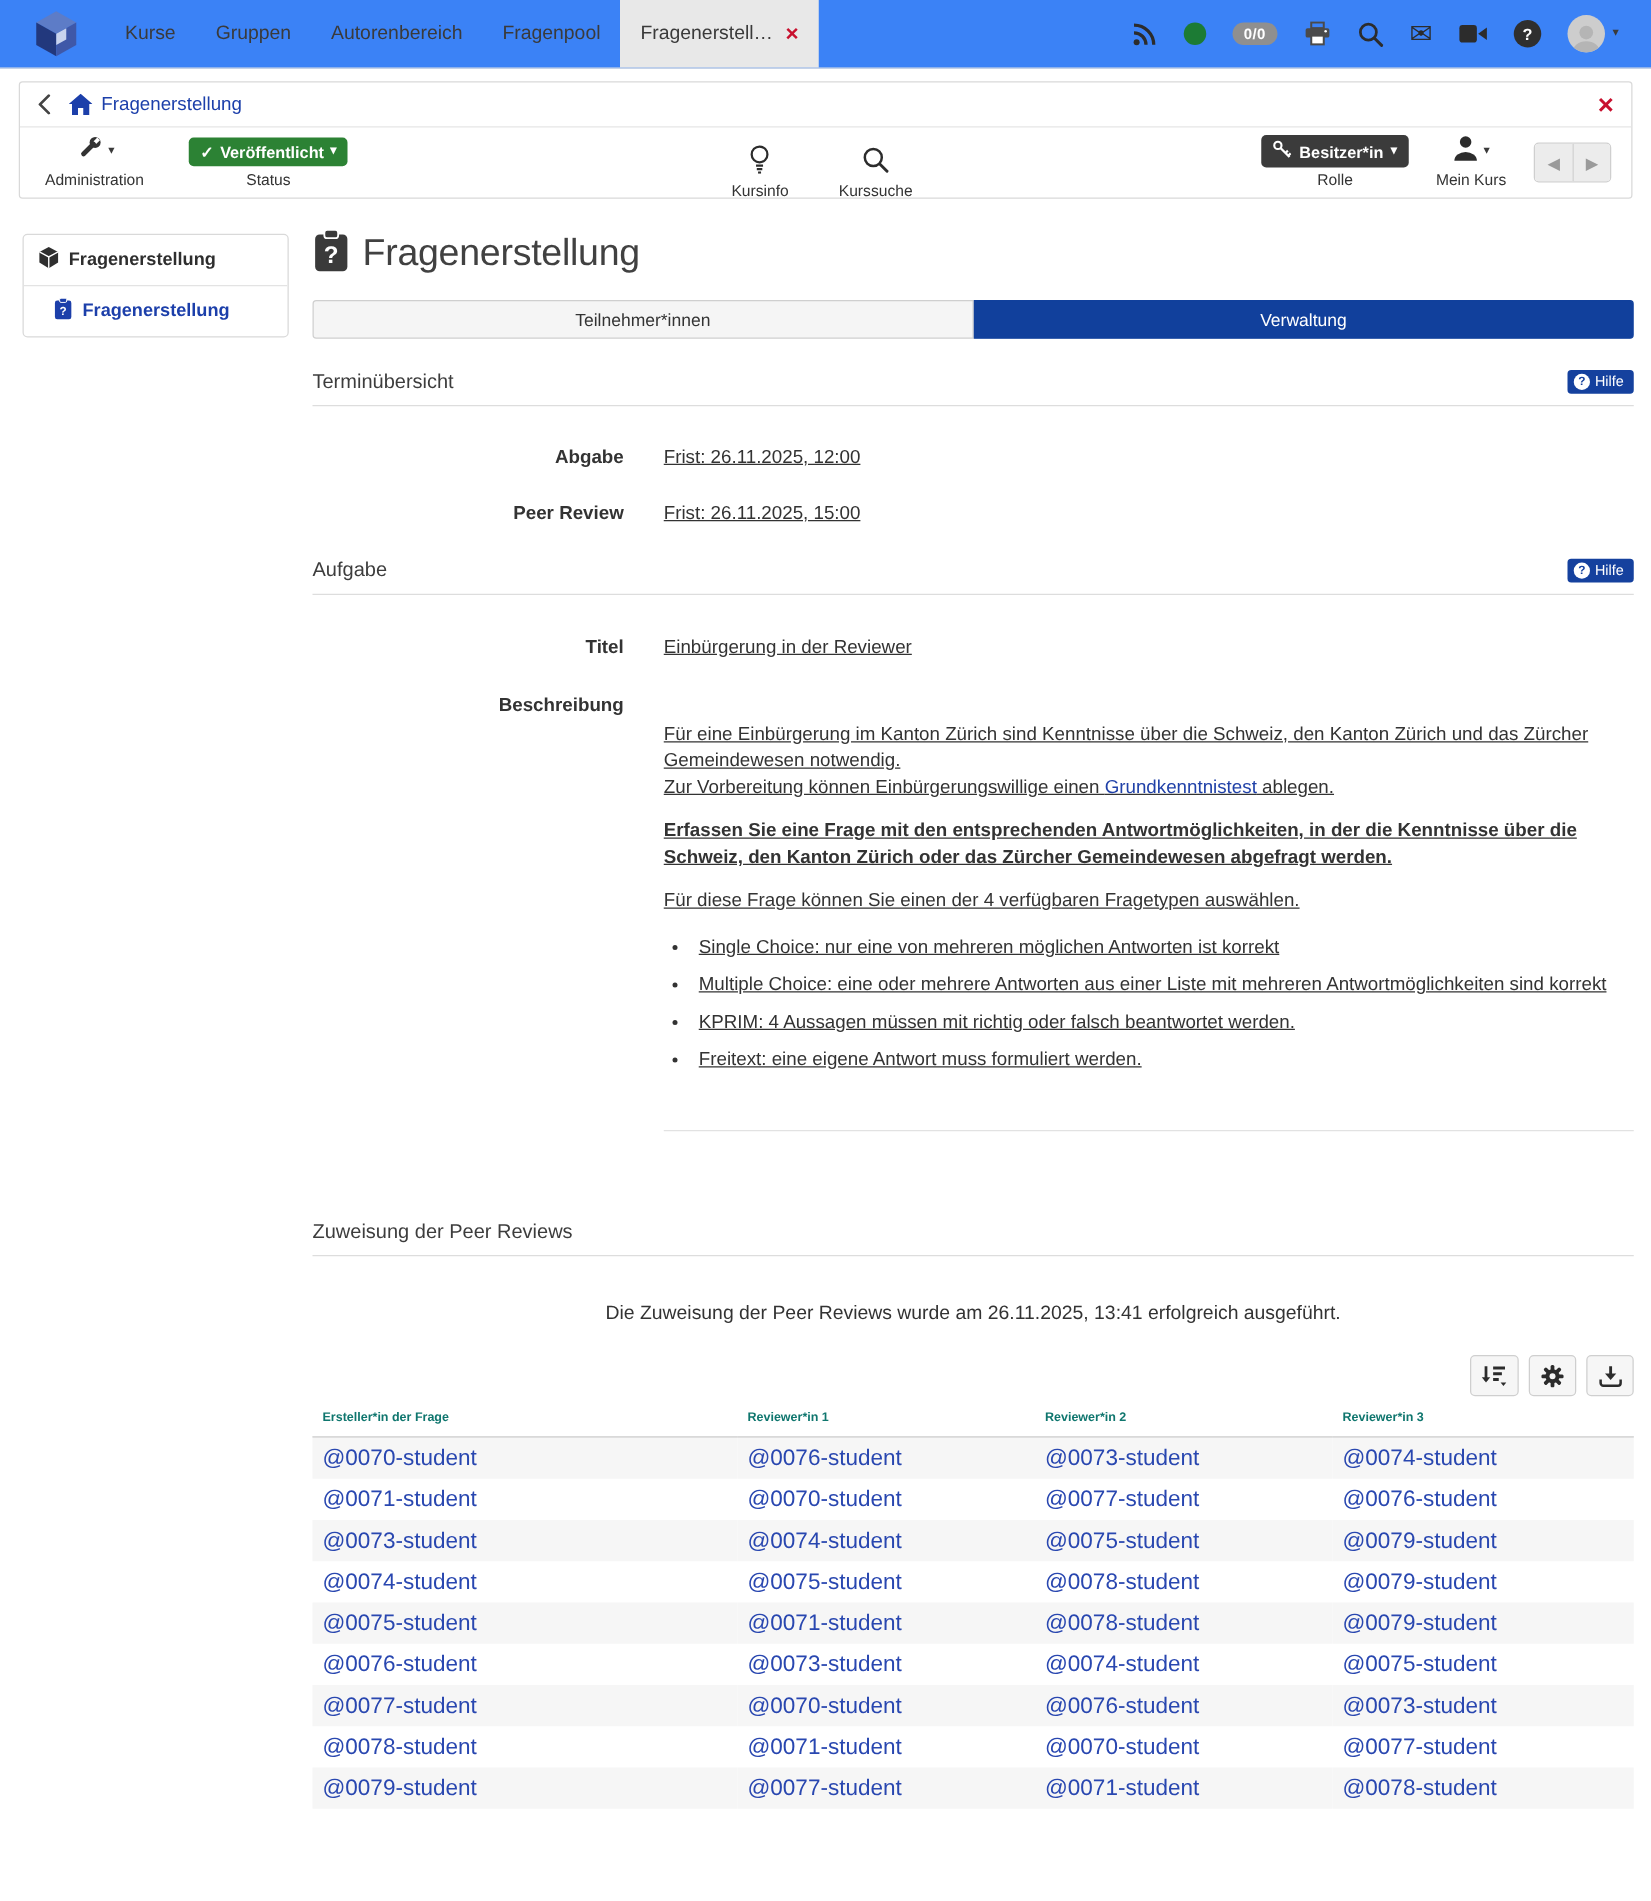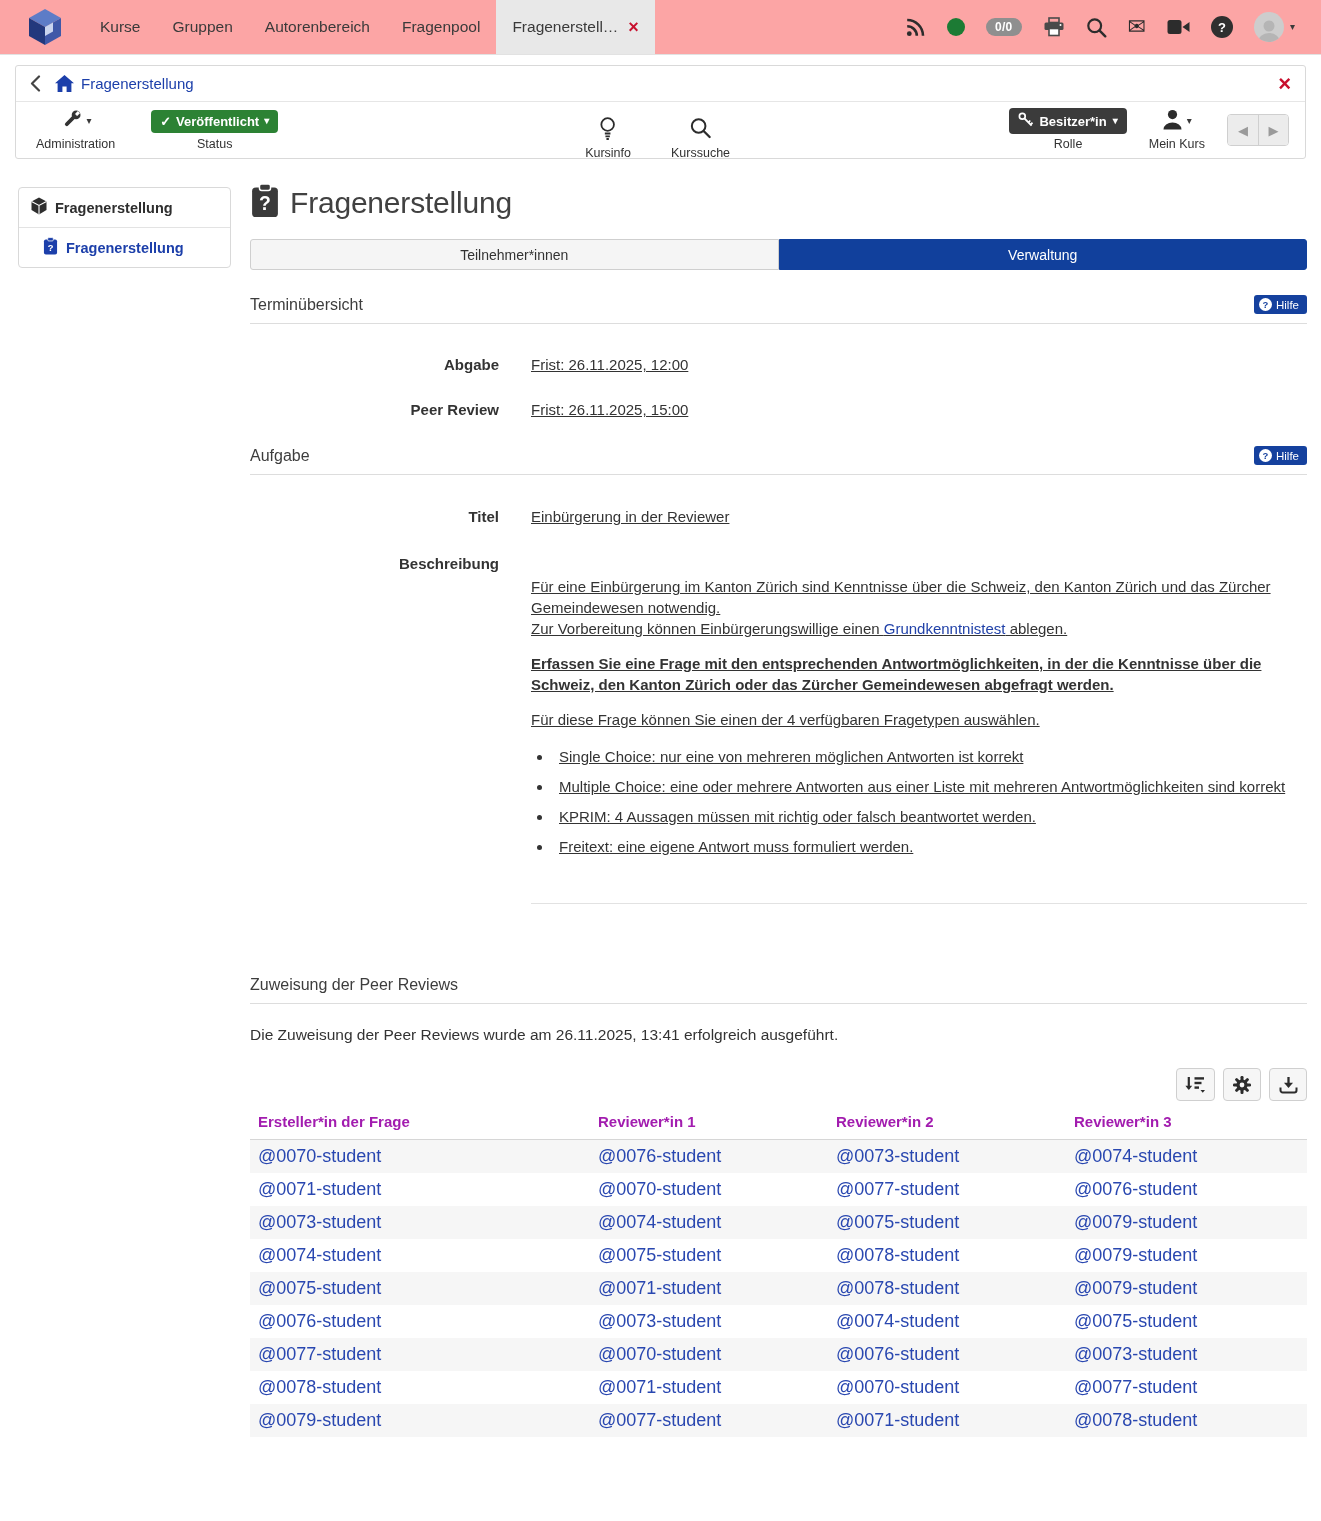--- a/index.html
+++ b/index.html
@@ -7,21 +7,21 @@
   body {
     width:1321px; min-height:1521px;
     font-family:"Liberation Sans", sans-serif;
     color:#333; font-size:15.5px;
     position:relative;
   }
   a { text-decoration:none; }
 
   
   .topnav {
-    height:55px; background:#fca5a5; border-bottom:1px solid #e2e2e2;
+    height:55px; background:#3b82f6; border-bottom:1px solid #e2e2e2;
     display:flex; align-items:stretch;
   }
   .topnav .logo { display:flex; align-items:center; padding:0 22px 0 28px; }
   .nav-tab {
     display:flex; align-items:center; padding:0 16px;
     font-size:15.5px; color:#3a3a3a; cursor:pointer;
   }
   .nav-tab.active { background:#e8e8e8; }
   .nav-tab .tab-close { color:#c8102e; font-weight:700; font-size:18px; margin-left:10px; line-height:1; }
   .nav-right { margin-left:auto; display:flex; align-items:center; gap:21px; padding-right:26px; }
@@ -111,31 +111,31 @@
   .desc-block p { margin-bottom:14px; }
   .desc-block a { color:#2041a8; }
   .desc-block .bold { font-weight:700; }
   .desc-block ul { margin:16px 0 0 22px; }
   .desc-block li { margin-bottom:9px; padding-left:6px; }
   .desc-divider { border-top:1px solid #e2e2e2; margin-top:46px; }
 
   .gap-qti { margin-top:44px; margin-bottom:0; }
 
   .section-zuweisung { margin-top:72px; }
-  .assign-text { margin-top:22px; font-size:15.5px; color:#333; }
+  .assign-text { margin-top:37px; font-size:15.5px; color:#333;text-align:center; }
 
   .table-tools { display:flex; justify-content:flex-end; gap:8px; margin-top:24px; }
   .tool-btn {
     min-width:38px; height:33px; background:#f6f6f6; border:1px solid #cfcfcf; border-radius:4px;
     display:flex; align-items:center; justify-content:center; cursor:pointer; padding:0 8px;
   }
 
   table.review-table { width:100%; border-collapse:collapse; margin-top:6px; }
   .review-table th {
-    text-align:left; font-size:15px; font-weight:700; color:#a21caf;
+    text-align:left; font-size:10px; font-weight:700; color:#0f766e;
     padding:6px 8px 9px 8px; border-bottom:1px solid #d6d6d6;margin-left:11px;
   }
   .review-table td { font-size:18px; padding:6px 8px; height:31px; }
   .review-table tbody tr:nth-child(odd) { background:#f6f6f6; }
   .review-table td a { color:#2947b0; }
   .col-0 { width:340px; } .col-1 { width:238px; } .col-2 { width:238px; } .col-3 { width:241px; }
 </style>
 </head>
 <body>
 

